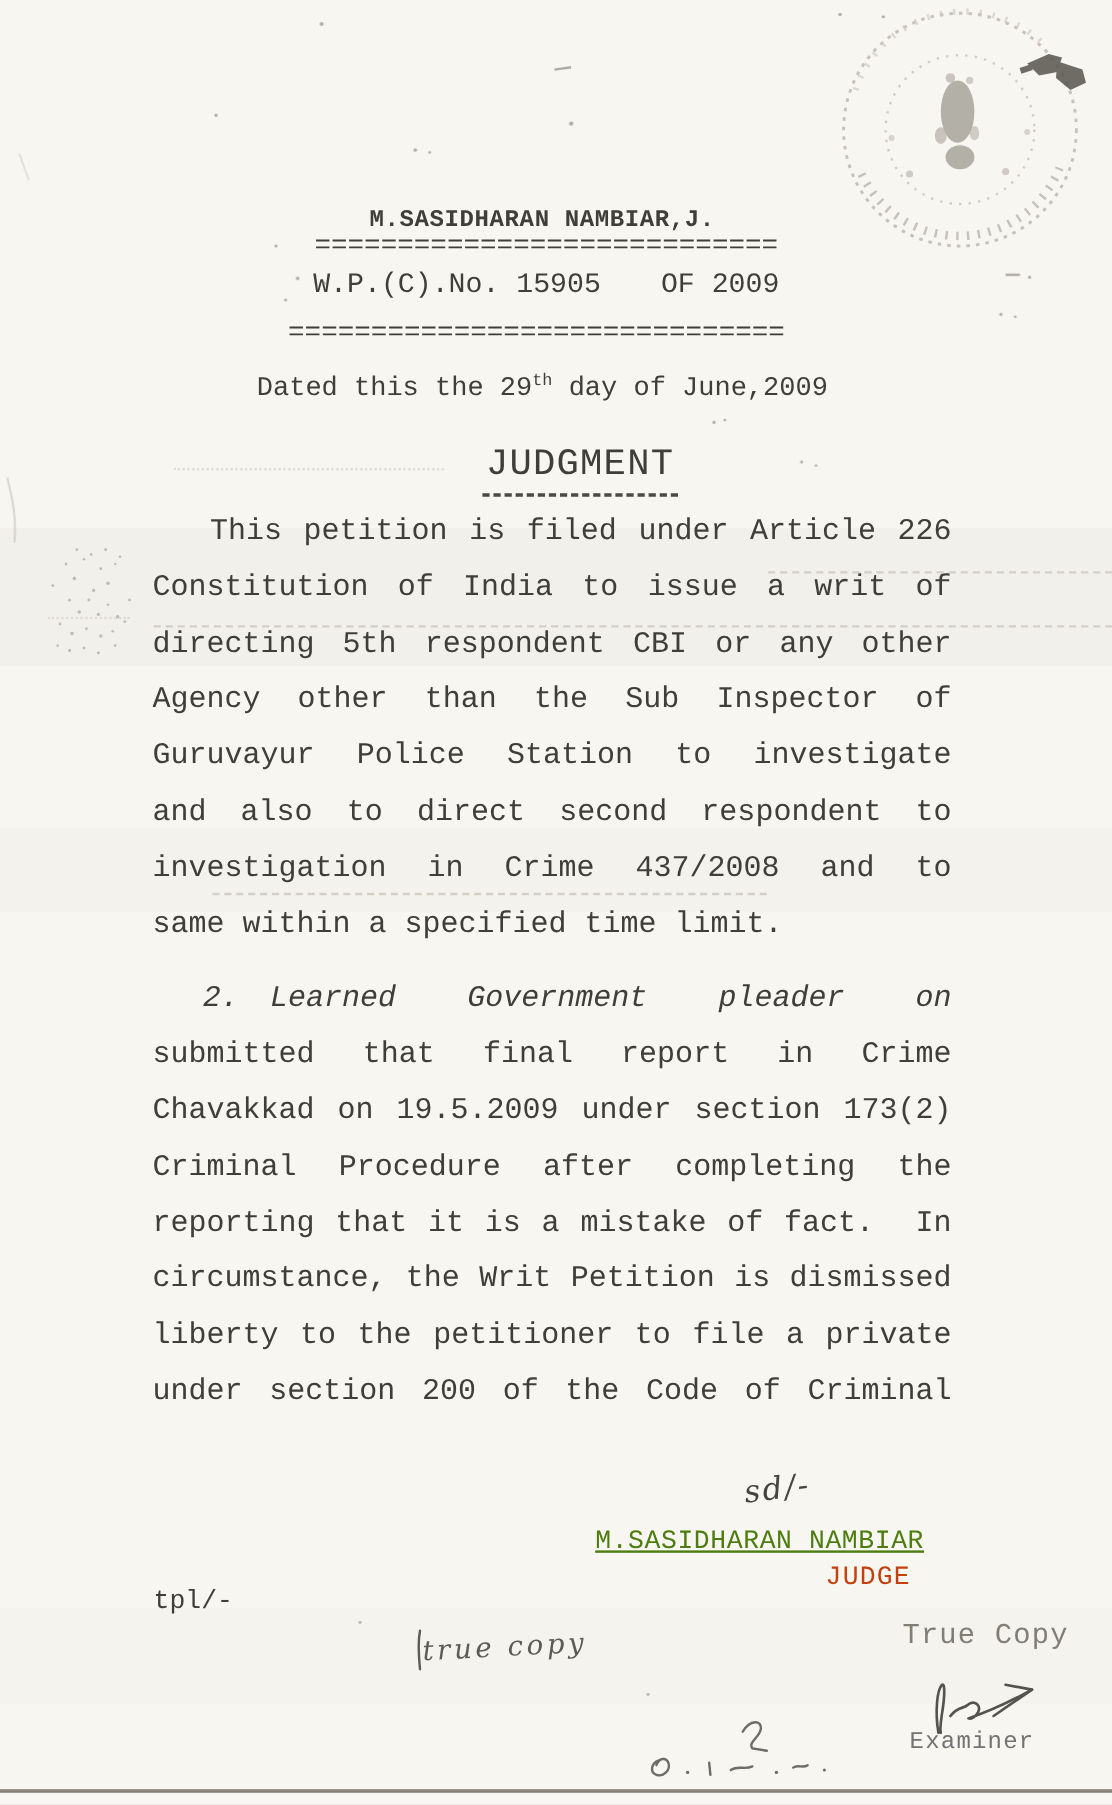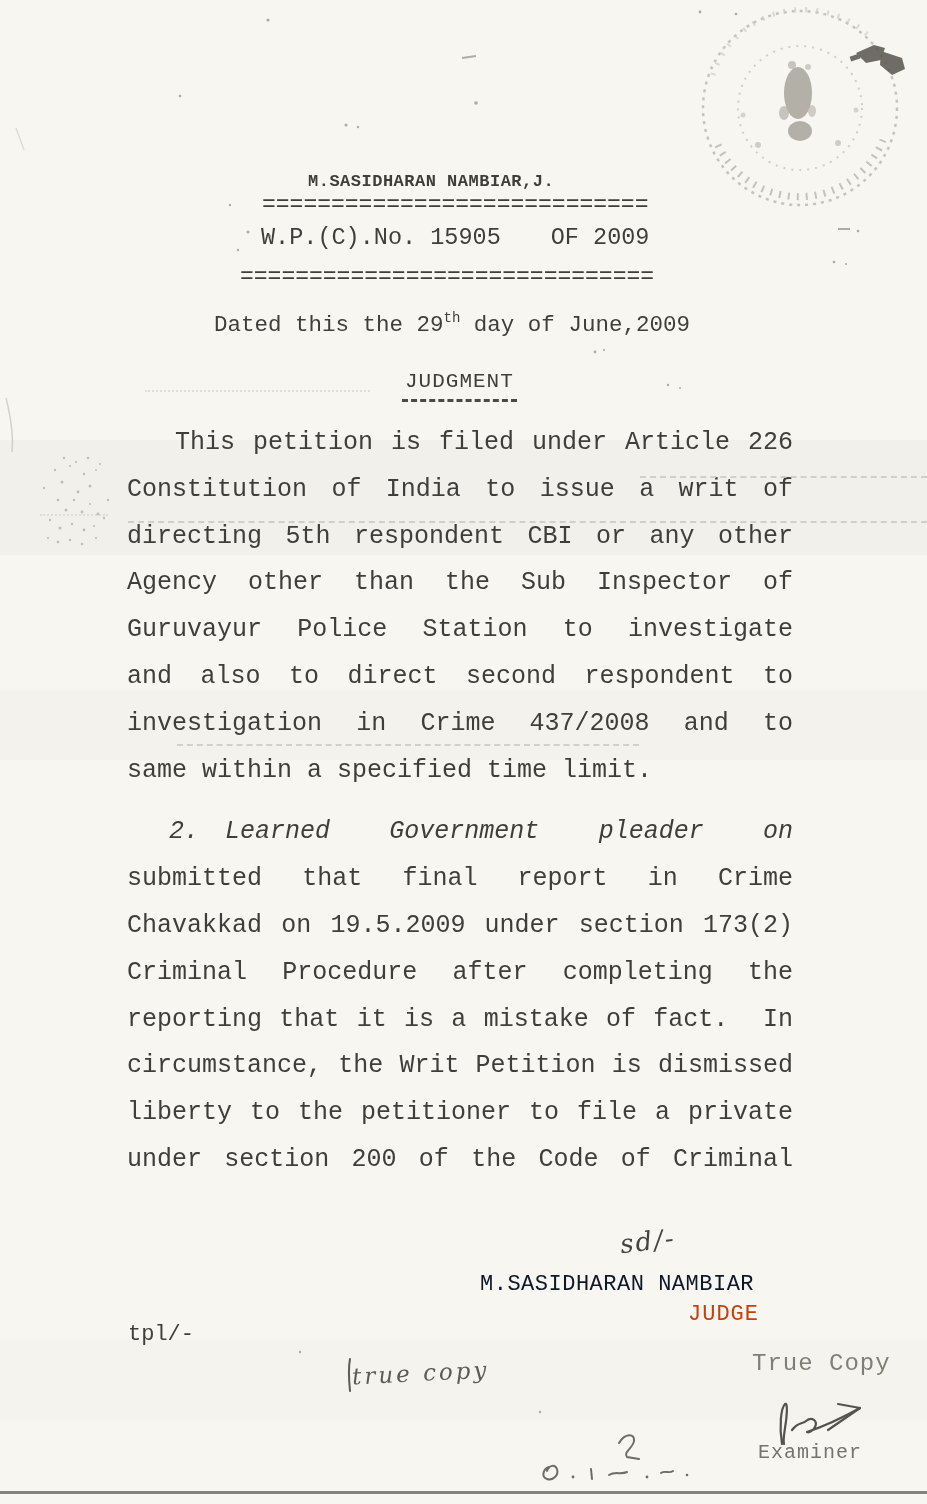--- a/index.html
+++ b/index.html
@@ -11,50 +11,50 @@
     font-family:"Liberation Mono","DejaVu Sans Mono",monospace;
     color:#3f3e3b;
     overflow:hidden;
   }
   .scanband{position:absolute;left:0;width:100%;pointer-events:none;}
   .band1{top:440px;height:115px;background:rgba(175,170,160,0.07);}
   .band2{top:690px;height:70px;background:rgba(175,170,160,0.05);}
   .band3{top:1340px;height:80px;background:rgba(175,170,160,0.04);}
 
   .typed{position:absolute;white-space:pre;}
-  .judge-line{left:308px;top:172px;font-size:17px;font-weight:bold;letter-spacing:.5px;}
+  .judge-line{left:308px;top:172px;font-size:20px;font-weight:bold;letter-spacing:.5px;}
   .sep1{left:262px;top:194px;font-size:23px;letter-spacing:0;line-height:22px;}
   .wp-line{left:261px;top:224px;font-size:23.5px;}
   .wp-right{margin-left:50px;}
   .sep2{left:240px;top:266px;font-size:23px;line-height:22px;}
   .date-line{left:214px;top:310px;font-size:22.5px;}
   .date-line sup{font-size:14px;}
   .judgment-title{
-    left:402px;top:370px;font-size:21px;letter-spacing:1px;
+    left:402px;top:370px;font-size:31px;letter-spacing:1px;
     border-bottom:3px dashed #4b4a46;padding:0 3px 6px 3px;font-family:Liberation Mono, monospace;
   }
 
   .bodytext{position:absolute;left:127px;top:420px;width:666px;font-size:25px;}
   .jline{
     text-align:justify;text-align-last:justify;
     height:46.8px;line-height:46.8px;white-space:normal;
     overflow:hidden;
   }
   .jline.lastline{text-align-last:left;}
   .indent1{padding-left:48px;}
   .para2{margin-top:15px;}
   .para2 .firstline{padding-left:42px;font-style:italic;}
   .para-num{margin-right:26px;}
 
   .sig-sd{
     position:absolute;left:620px;top:1226px;
     font-family:"DejaVu Serif",serif;font-style:italic;
     font-size:26px;color:#454442;transform:rotate(-7deg);letter-spacing:2px;
   }
-  .sig-name{position:absolute;left:480px;top:1272px;font-size:22px;letter-spacing:.5px;color:#0f172a;}
+  .sig-name{position:absolute;left:496px;top:1272px;font-size:22px;letter-spacing:.5px;color:#4d7c0f;text-decoration:underline;}
   .sig-title{position:absolute;left:688px;top:1302px;font-size:22px;letter-spacing:1px;color:#c2410c;}
 
   .typist{position:absolute;left:128px;top:1322px;font-size:22px;}
   .hw-truecopy{
     position:absolute;left:352px;top:1360px;
     font-family:"DejaVu Serif",serif;font-style:italic;
     font-size:23px;color:#5d5b58;transform:rotate(-3deg);letter-spacing:3px;
   }
   .stamp-truecopy{position:absolute;left:752px;top:1350px;font-size:24px;color:#817e76;letter-spacing:1px;}
   .stamp-examiner{position:absolute;left:758px;top:1441px;font-size:20px;color:#737373;letter-spacing:1px;}

